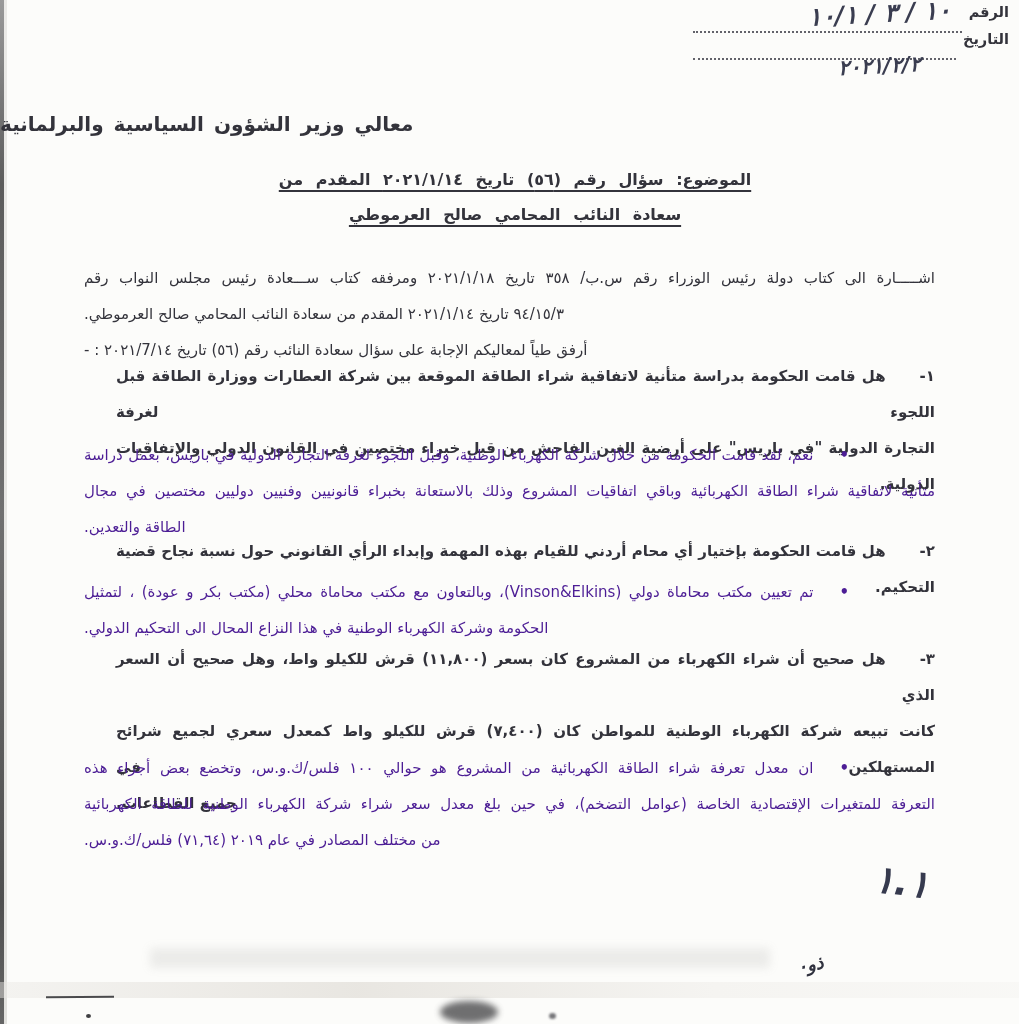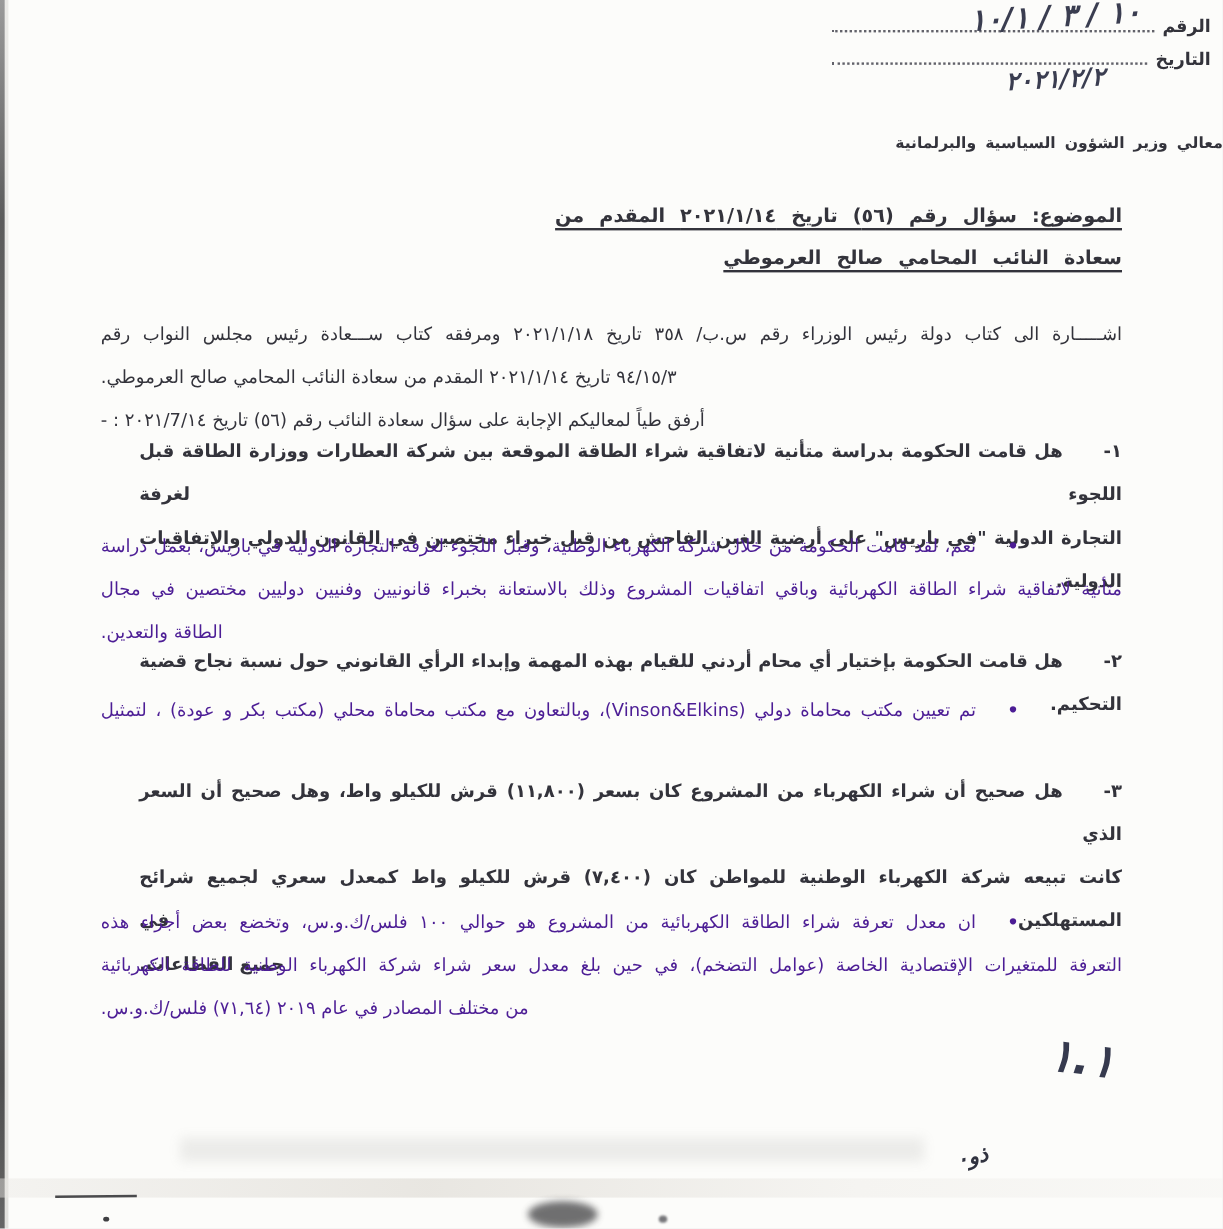--- a/index.html
+++ b/index.html
@@ -5,29 +5,29 @@
   html,body{margin:0;padding:0;background:#e9e9e9;}
   .page{position:relative;width:1019px;height:1024px;background:#fcfcfa;overflow:hidden;
         font-family:"DejaVu Sans",sans-serif;color:#33333b;}
   
   .scan-left{position:absolute;left:0;top:0;width:4px;height:100%;
     background:linear-gradient(180deg,#9a9a9a,#5c5c5c 18%,#707070 50%,#4f4f4f 88%,#666);}
   .scan-left2{position:absolute;left:4px;top:0;width:3px;height:100%;
     background:linear-gradient(180deg,#e5e4e1,#d9d8d4);opacity:.75;}
   
   .hdr{position:absolute;top:4px;right:10px;width:322px;direction:rtl;}
-  .hrow{display:flex;align-items:flex-end;height:27px;}
+  .hrow{display:flex;align-items:flex-start;height:27px;}
   .hlabel{font-size:14.5px;font-weight:bold;white-space:nowrap;}
   .dots{flex:1;border-bottom:2px dotted #62626a;margin:0 7px 4px 6px;height:100%;}
   .hw{position:absolute;direction:ltr;unicode-bidi:isolate;color:#3a3d50;font-weight:bold;font-style:italic;white-space:nowrap;}
   .hw1{top:-5px;right:58px;font-size:25px;letter-spacing:3px;transform:rotate(-3deg);}
   .hw2{top:50px;right:88px;font-size:21px;letter-spacing:2px;transform:rotate(-3deg);}
   
-  .title{position:absolute;top:112px;left:0;width:100%;text-align:right;font-size:13px;font-weight:bold;word-spacing:3px;}
-  .subject{position:absolute;top:170px;left:95px;right:84px;direction:rtl;text-align:right;}
+  .title{position:absolute;top:112px;left:0;width:100%;text-align:left;font-size:20px;font-weight:bold;word-spacing:3px;}
+  .subject{position:absolute;top:170px;left:95px;right:84px;direction:rtl;text-align:center;}
   .subj-ln{font-size:16px;font-weight:bold;white-space:nowrap;margin-bottom:16px;word-spacing:7px;
     text-decoration:underline;text-underline-offset:5px;text-decoration-thickness:1.5px;}
   
   .bodytxt{position:absolute;top:260px;left:84px;right:84px;direction:rtl;font-size:15px;}
   .blk{position:absolute;left:0;right:0;}
   .ln{line-height:36px;text-align:left;text-justify:inter-word;}
   .j{text-align:justify;text-align-last:justify;}
   .ind{padding-right:86px;}
   .q{font-weight:bold;margin-left:32px;}
   .a{font-weight:normal;color:#4c1d95;}
@@ -93,20 +93,21 @@
       <div class="ln j">متأنية لاتفاقية شراء الطاقة الكهربائية وباقي اتفاقيات المشروع وذلك بالاستعانة بخبراء قانونيين وفنيين دوليين مختصين في مجال</div>
       <div class="ln">الطاقة والتعدين.</div>
     </div>
 
     <div class="blk q" id="q2">
       <div class="ln j"><span class="marker">٢-</span><span class="gap"></span><span>هل قامت الحكومة بإختيار أي محام أردني للقيام بهذه المهمة وإبداء الرأي القانوني حول نسبة نجاح قضية التحكيم.</span></div>
     </div>
 
     <div class="blk a" id="a2">
       <div class="ln j ind"><span class="marker">•</span><span class="gapb"></span><span>تم تعيين مكتب محاماة دولي (Vinson&amp;Elkins)، وبالتعاون مع مكتب محاماة محلي (مكتب بكر و عودة) ، لتمثيل</span></div>
+      <div class="ln">الحكومة وشركة الكهرباء الوطنية في هذا النزاع المحال الى التحكيم الدولي.</div>
     </div>
 
     <div class="blk q" id="q3">
       <div class="ln j"><span class="marker">٣-</span><span class="gap"></span><span>هل صحيح أن شراء الكهرباء من المشروع كان بسعر (١١,٨٠٠) قرش للكيلو واط، وهل صحيح أن السعر الذي</span></div>
       <div class="ln j">كانت تبيعه شركة الكهرباء الوطنية للمواطن كان (٧,٤٠٠) قرش للكيلو واط كمعدل سعري لجميع شرائح المستهلكين في</div>
       <div class="ln">جميع القطاعات.</div>
     </div>
 
     <div class="blk a" id="a3">
       <div class="ln j ind"><span class="marker">•</span><span class="gapb"></span><span>ان معدل تعرفة شراء الطاقة الكهربائية من المشروع هو حوالي ١٠٠ فلس/ك.و.س، وتخضع بعض أجزاء هذه</span></div>

